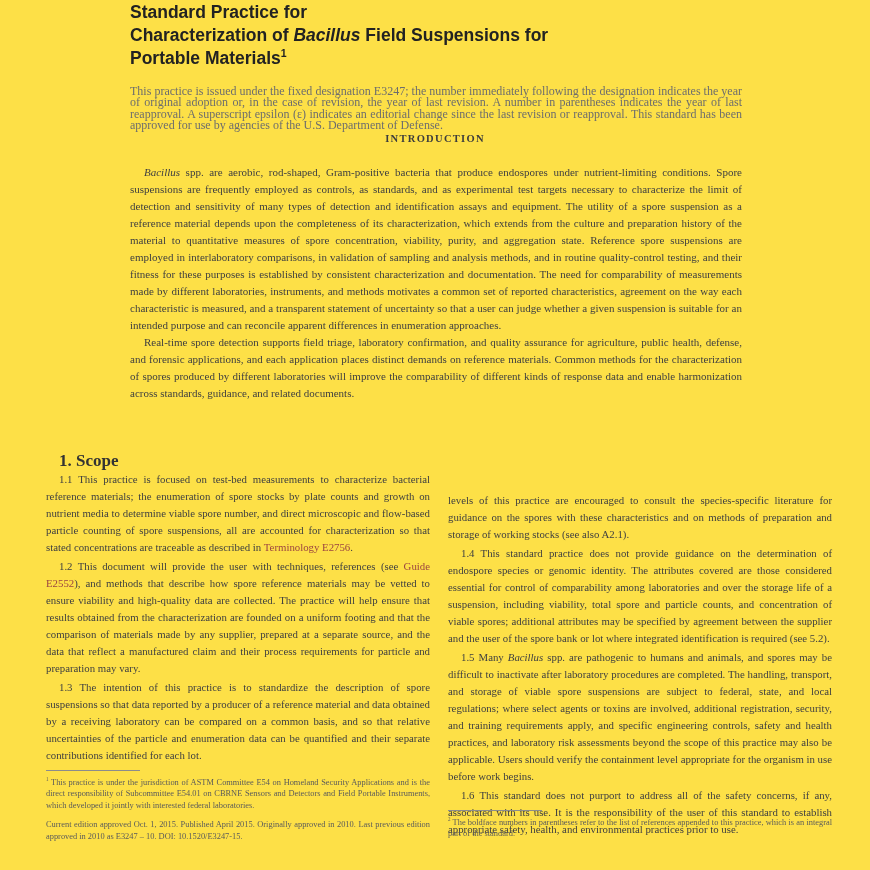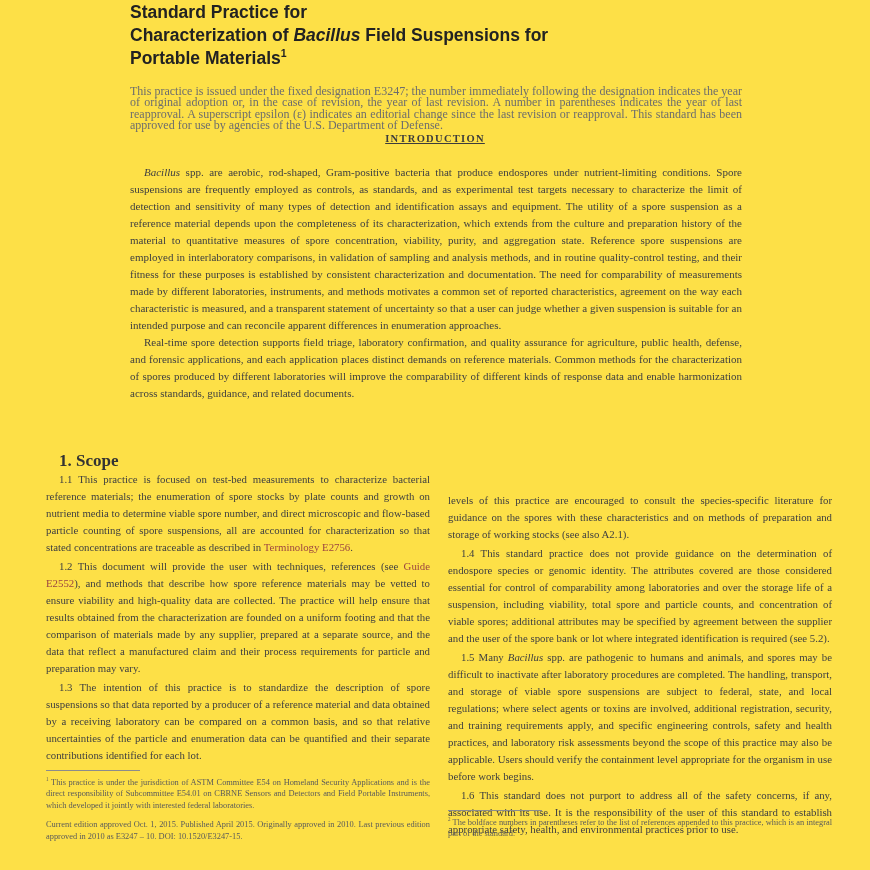--- a/index.html
+++ b/index.html
@@ -20,21 +20,21 @@
   .sup{vertical-align:super;font-size:60%;line-height:0;}
   .it{font-style:italic;}
   .link{color:#9c4440;}
   .boilerplate{
     position:absolute;left:130px;top:86px;width:612px;
     font-size:12px;line-height:11.4px;color:#6d6d6d;text-align:justify;
   }
   .intro-heading{
     position:absolute;left:0;top:133px;width:870px;
     text-align:center;font-size:10.5px;font-weight:bold;
-    letter-spacing:1.3px;color:#3c3c3c;text-decoration:underline;
+    letter-spacing:1.3px;color:#3c3c3c;
   }
   .intro-body{
     position:absolute;left:130px;top:164px;width:612px;
     font-size:11px;line-height:17px;text-align:justify;color:#404040;
   }
   .intro-body p{margin:0;text-indent:14px;}
   .col{
     position:absolute;top:452px;width:384px;
     font-size:10.8px;line-height:17px;text-align:justify;color:#404040;
   }

